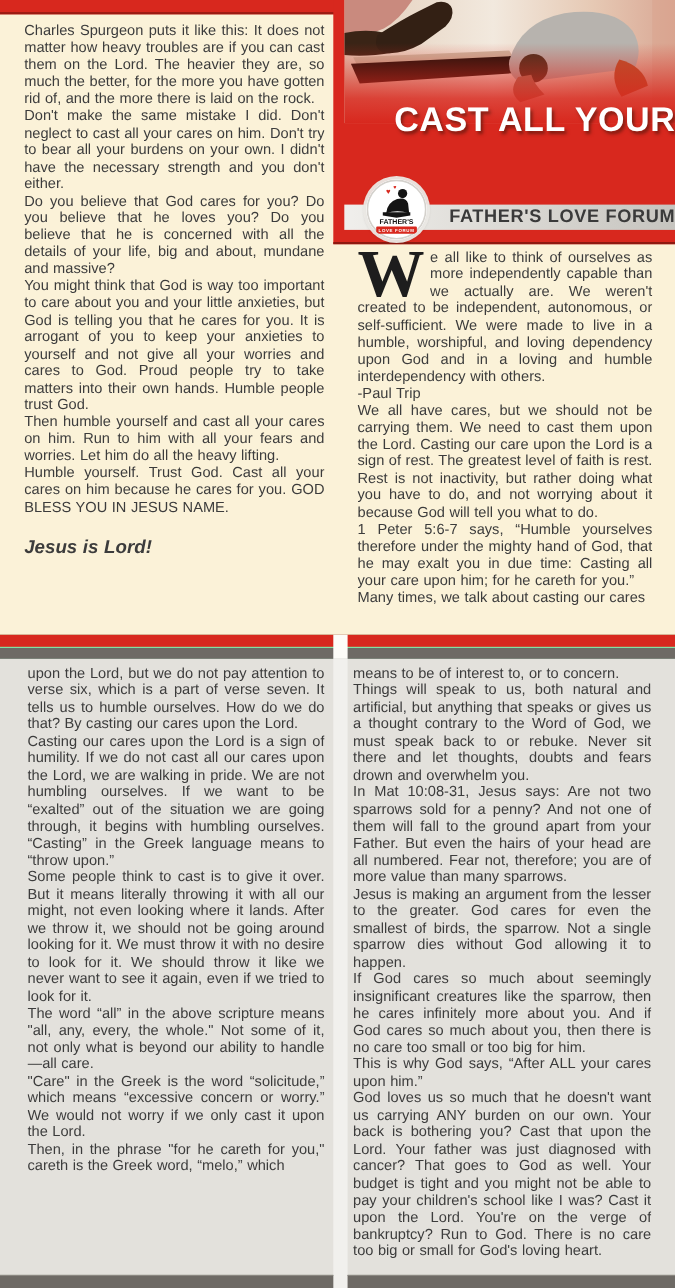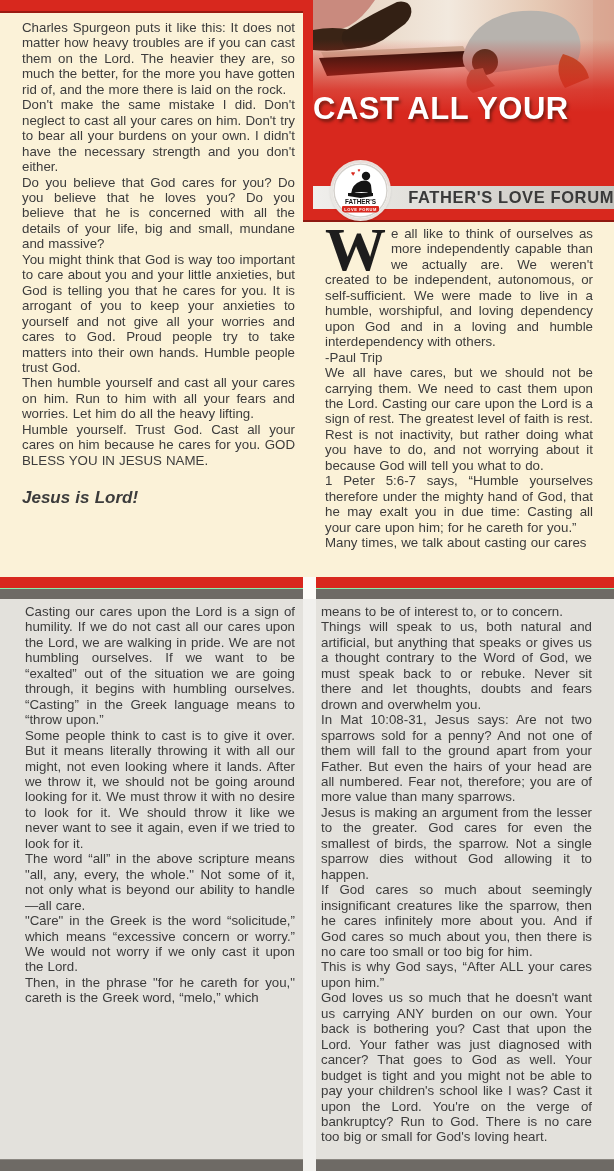--- a/index.html
+++ b/index.html
@@ -12,21 +12,21 @@
     color:#3c3c3c; word-spacing:0.4px;
   }
   
   .top-section { position:absolute; left:0; top:0; width:614px; height:577px; background:#fbf2d8; }
   .top-red-bar { position:absolute; left:0; top:0; width:315px; height:11px; background:#d8281e; border-bottom:2px solid #9a1b12; }
   .col-tl { position:absolute; left:22px; top:20px; width:273px; height:548px; overflow:hidden; }
   .closing { margin:22px 0 0 0; font-weight:bold; font-style:italic; font-size:17px; color:#3c3c3c; }
   .hero { position:absolute; left:303px; top:0; width:311px; height:220px; background:#d8281e; border-bottom:2px solid #8e1910; }
   .photo { position:absolute; left:10px; top:0; width:301px; height:112px; display:block; }
   .banner {
-    position:absolute; left:10px; top:95px; width:301px; text-align:left;
+    position:absolute; left:10px; top:95px; width:301px; text-align:right;
     color:#fff; font-weight:bold; font-size:31px; line-height:28px; letter-spacing:0.5px;
     text-shadow:2px 3px 3px rgba(70,20,10,0.6);
   }
   .forumbar {
     position:absolute; left:10px; top:186px; width:301px; height:23px; box-sizing:border-box;
     background:linear-gradient(90deg,#f0efec 0%,#dddbd6 45%,#c6c4bf 100%);
     display:flex; align-items:center; justify-content:flex-end; padding-left:62px;
     font-weight:bold; font-size:16.5px; letter-spacing:0.6px; color:#3a3a3a; white-space:nowrap;
   }
   .logo {
@@ -58,21 +58,21 @@
 
 <div class="page">
 
   <section class="top-section">
     <div class="top-red-bar"></div>
 
     <div class="col-tl">
       <div>
           <p class="para">Charles Spurgeon puts it like this: It does not matter how heavy troubles are if you can cast them on the Lord. The heavier they are, so much the better, for the more you have gotten rid of, and the more there is laid on the rock.</p>
           <p class="para">Don't make the same mistake I did. Don't neglect to cast all your cares on him. Don't try to bear all your burdens on your own. I didn't have the necessary strength and you don't either.</p>
-          <p class="para">Do you believe that God cares for you? Do you believe that he loves you? Do you believe that he is concerned with all the details of your life, big and small, mundane and massive?</p>
+          <p class="para">Do you believe that God cares for you? Do you believe that he loves you? Do you believe that he is concerned with all the details of your life, big and about, mundane and massive?</p>
           <p class="para">You might think that God is way too important to care about you and your little anxieties, but God is telling you that he cares for you. It is arrogant of you to keep your anxieties to yourself and not give all your worries and cares to God. Proud people try to take matters into their own hands. Humble people trust God.</p>
           <p class="para">Then humble yourself and cast all your cares on him. Run to him with all your fears and worries. Let him do all the heavy lifting.</p>
           <p class="para">Humble yourself. Trust God. Cast all your cares on him because he cares for you. GOD BLESS YOU IN JESUS NAME.</p>
         </div>
       <p class="para closing">Jesus is Lord!</p>
     </div>
 
     <div class="hero">
 
       <svg class="photo" viewBox="0 0 301 112" preserveAspectRatio="none" aria-hidden="true">
@@ -138,20 +138,21 @@
   </section>
 
   <div class="divider-red"></div>
   <div class="divider-gray"></div>
   <div class="divider-gap"></div>
 
   <section class="bottom-section">
     <div class="bottom-gutter"></div>
     <div class="col-bl">
       <div>
+          <p class="para">upon the Lord, but we do not pay attention to verse six, which is a part of verse seven. It tells us to humble ourselves. How do we do that? By casting our cares upon the Lord.</p>
           <p class="para">Casting our cares upon the Lord is a sign of humility. If we do not cast all our cares upon the Lord, we are walking in pride. We are not humbling ourselves. If we want to be “exalted” out of the situation we are going through, it begins with humbling ourselves. “Casting” in the Greek language means to “throw upon.”</p>
           <p class="para">Some people think to cast is to give it over. But it means literally throwing it with all our might, not even looking where it lands. After we throw it, we should not be going around looking for it. We must throw it with no desire to look for it. We should throw it like we never want to see it again, even if we tried to look for it.</p>
           <p class="para">The word “all” in the above scripture means "all, any, every, the whole." Not some of it, not only what is beyond our ability to handle—all care.</p>
           <p class="para">"Care" in the Greek is the word “solicitude,” which means “excessive concern or worry.” We would not worry if we only cast it upon the Lord.</p>
           <p class="para">Then, in the phrase "for he careth for you," careth is the Greek word, “melo,” which</p>
         </div>
     </div>
     <div class="col-br">
       <div>
           <p class="para">means to be of interest to, or to concern.</p>

